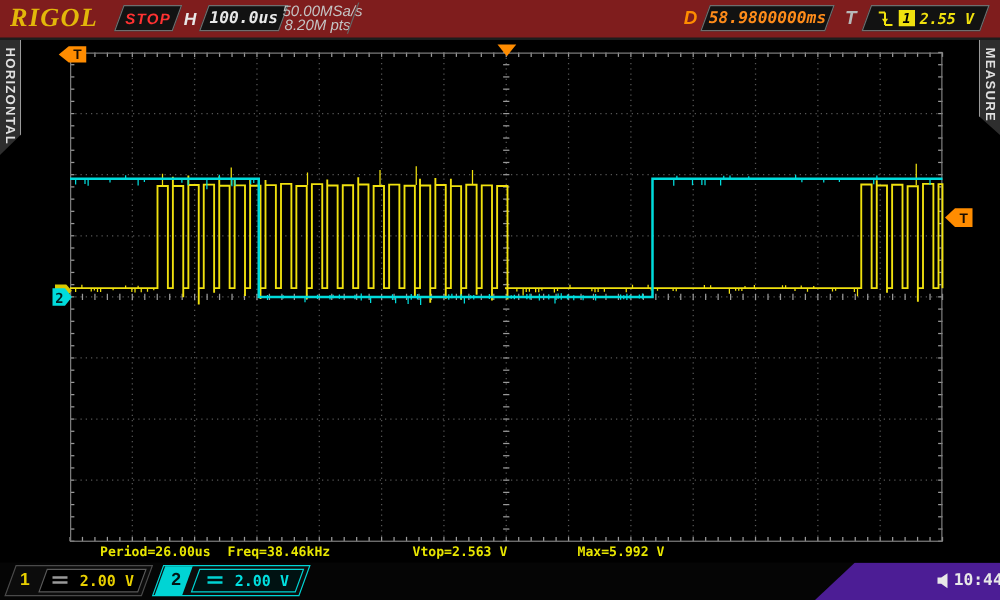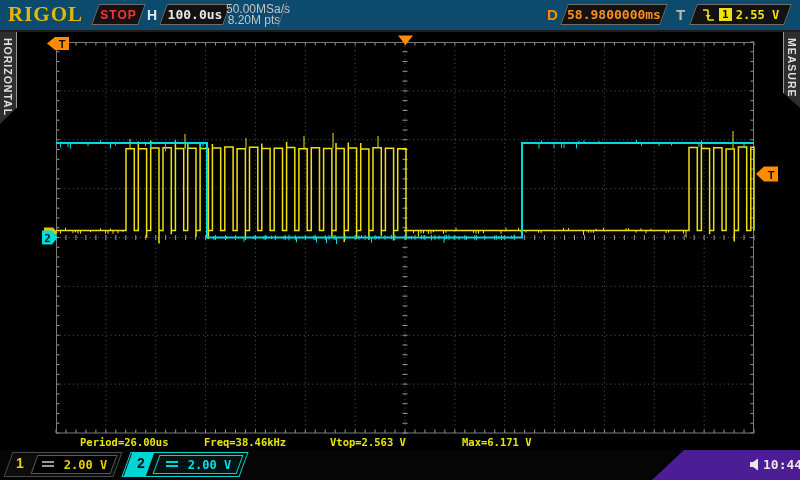--- a/index.html
+++ b/index.html
@@ -1,20 +1,20 @@
 <!DOCTYPE html>
 <html><head>
 <meta charset="utf-8">
 <style>
   html,body{margin:0;padding:0;background:#000;}
   #screen{position:relative;width:800px;height:480px;background:#000;overflow:hidden;
           font-family:"Liberation Sans",sans-serif;}
   .abs{position:absolute;}
   
-  #topbar{position:absolute;left:0;top:0;width:800px;height:30px;background:#0c4a6e;border-bottom:2px solid #1d1d1d;z-index:3;}
+  #topbar{position:absolute;left:0;top:0;width:800px;height:30px;background:#7f1d1d;border-bottom:2px solid #1d1d1d;z-index:3;font-style:italic;}
   #logo{position:absolute;left:8px;top:2px;font-family:"Liberation Serif",serif;font-weight:bold;
         font-size:21px;color:#e2b70a;letter-spacing:1px;}
   .pgram{position:absolute;transform:skewX(-20deg);border:1px solid #6e6e6e;background:#121212;box-sizing:border-box;}
   .pgram .inner{transform:skewX(20deg);width:100%;height:100%;display:flex;align-items:center;justify-content:center;}
   #stop-box{left:95px;top:4px;width:47px;height:21px;}
   #stop-box .inner{color:#ff3232;font-weight:bold;font-size:12px;letter-spacing:1px;}
   #h-label{left:147px;top:7px;color:#e8e8e8;font-weight:bold;font-size:14px;}
   #timebase-box{left:163px;top:4px;width:64px;height:21px;}
   #timebase-box .inner{color:#e8e8e8;font-weight:bold;font-size:13px;font-family:"DejaVu Sans Mono",monospace;}
   #samplerate{left:226px;top:4px;width:56px;text-align:center;color:#c4c4c4;font-size:12px;line-height:11px;}
@@ -32,21 +32,21 @@
   .sidetab{position:absolute;background:#2e2e2e;color:#e0e0e0;font-weight:bold;font-size:10.5px;
            letter-spacing:1px;writing-mode:vertical-rl;text-align:center;z-index:3;
            display:flex;align-items:center;justify-content:flex-start;padding-top:6px;box-sizing:border-box;}
   #tab-horizontal{left:0;top:32px;width:17px;height:92px;border-right:1px solid #9a9a9a;
                   clip-path:polygon(0 0,100% 0,100% 82%,0 100%);}
   #tab-measure{left:783px;top:32px;width:17px;height:76px;border-left:1px solid #9a9a9a;
                clip-path:polygon(0 0,100% 0,100% 100%,0 80%);}
   
   .meas{position:absolute;top:436px;color:#e8e600;font-family:"DejaVu Sans Mono",monospace;
         font-weight:bold;font-size:10.5px;z-index:3;}
-  #meas-0{left:80px;} #meas-1{left:204px;} #meas-2{left:330px;} #meas-3{left:462px;}
+  #meas-0{left:80px;} #meas-1{left:182px;} #meas-2{left:330px;} #meas-3{left:462px;}
   
   #bottombar{position:absolute;left:0;top:450px;width:800px;height:30px;background:#050505;z-index:3;}
   #ch1-block{left:8px;top:2px;width:110px;height:25px;border-color:#4a4a4a;background:#0c0c0c;}
   #ch1-num{position:absolute;left:16px;top:5px;color:#e8d000;font-weight:bold;font-size:14px;z-index:4;}
   #ch1-inner{left:34px;top:5px;width:80px;height:19px;border-color:#5a5a5a;background:#000;}
   #ch2-block{left:126px;top:2px;width:118px;height:25px;border-color:#00d4d4;background:#0c0c0c;border-width:1.5px;}
   #ch2-numbg{left:128px;top:3px;width:22px;height:23px;background:#00d4d4;border:none;}
   #ch2-num{position:absolute;left:137px;top:5px;color:#001414;font-weight:bold;font-size:14px;z-index:4;}
   #ch2-inner{left:156px;top:5px;width:84px;height:19px;border-color:#00d4d4;background:#001212;}
   .chval{font-family:"DejaVu Sans Mono",monospace;font-weight:bold;font-size:12px;}
@@ -491,21 +491,21 @@
       </div>
     </div>
   </div>
 
   <div id="tab-horizontal" class="sidetab">HORIZONTAL</div>
   <div id="tab-measure" class="sidetab">MEASURE</div>
 
   <div id="meas-0" class="meas">Period=26.00us</div>
   <div id="meas-1" class="meas">Freq=38.46kHz</div>
   <div id="meas-2" class="meas">Vtop=2.563 V</div>
-  <div id="meas-3" class="meas">Max=6.171 V</div>
+  <div id="meas-3" class="meas">Max=5.992 V</div>
 
   <div id="bottombar">
     <div id="ch1-block" class="pgram"></div>
     <div id="ch1-num">1</div>
     <div id="ch1-inner" class="pgram">
       <div class="inner">
         <div class="dcicon">
           <div class="l1" style="background:#999;"></div>
             <div class="l2" style="border-color:#999;"></div>
         </div>

